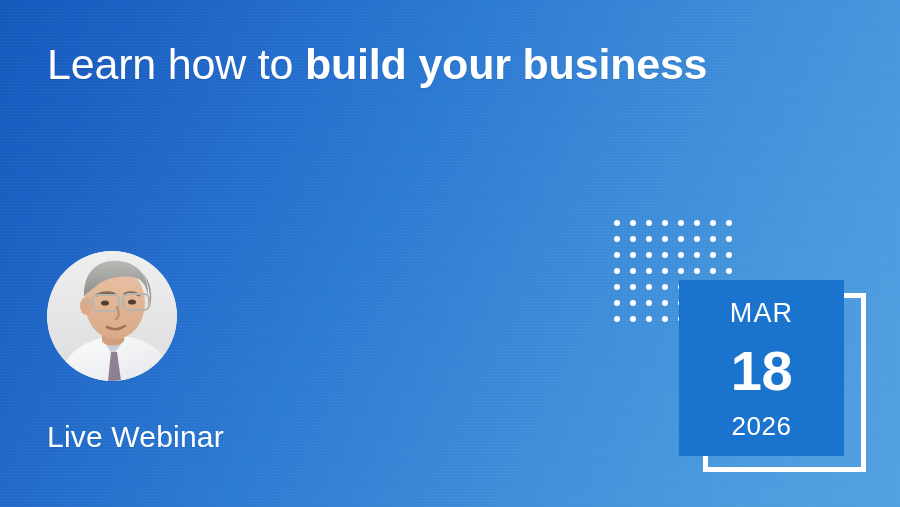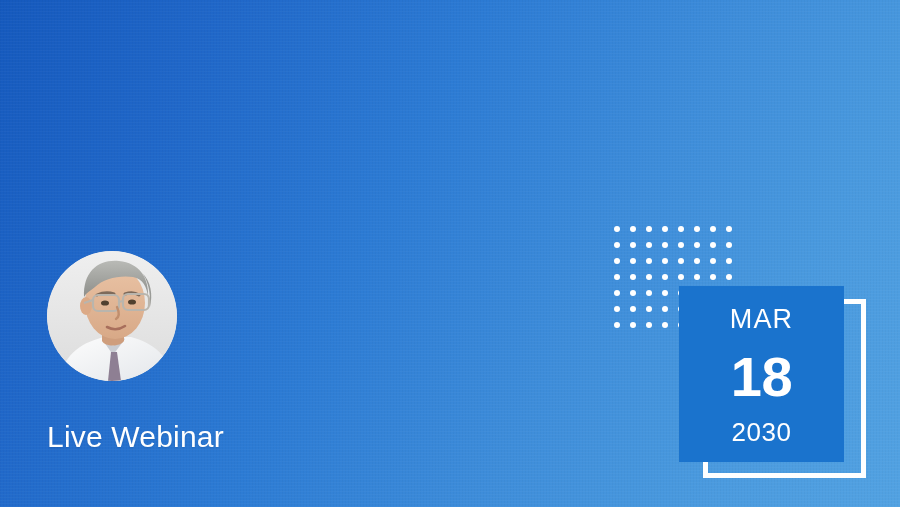--- a/index.html
+++ b/index.html
@@ -74,21 +74,21 @@
     font-size: 30px;
     font-weight: 400;
     letter-spacing: .2px;
     text-shadow: 0 1px 2px rgba(0,0,0,.10);
   }
 
   
   .date-group {
     position: absolute;
     left: 614px;
-    top: 226px;
+    top: 220px;
     width: 265px;
     height: 260px;
   }
 
   .dot-grid {
     position: absolute;
     left: 0px;
     top: 0px;
     width: 122px;
     height: 108px;
@@ -146,20 +146,21 @@
   }
 </style>
 </head>
 <body>
 
 <div class="banner">
 
   <div class="noise"></div>
 
   <div class="headline">
+    <span class="line"><span>Learn how to </span><b>build your business</b></span>
   </div>
 
   <div class="avatar">
     <svg viewBox="0 0 130 130">
       <defs>
         <clipPath id="circleClip">
             <circle cx="65" cy="65" r="65"></circle>
           </clipPath>
         <linearGradient id="bgGrad" x1="0" y1="0" x2="0" y2="1">
           <stop offset="0" stop-color="#efefef"></stop>
@@ -277,18 +278,18 @@
         <span class="dot" style="left: 80px; top: 96px; width: 6px; height: 6px; background: rgb(255, 255, 255);"></span>
         <span class="dot" style="left: 96px; top: 96px; width: 6px; height: 6px; background: rgb(255, 255, 255);"></span>
         <span class="dot" style="left: 112px; top: 96px; width: 6px; height: 6px; background: rgb(255, 255, 255);"></span>
       </div>
 
     <div class="date-frame"></div>
 
     <div class="date-card">
       <div class="month">MAR</div>
       <div class="day">18</div>
-      <div class="year">2030</div>
+      <div class="year">2026</div>
     </div>
 
   </div>
 
 </div>
 
 </body></html>

